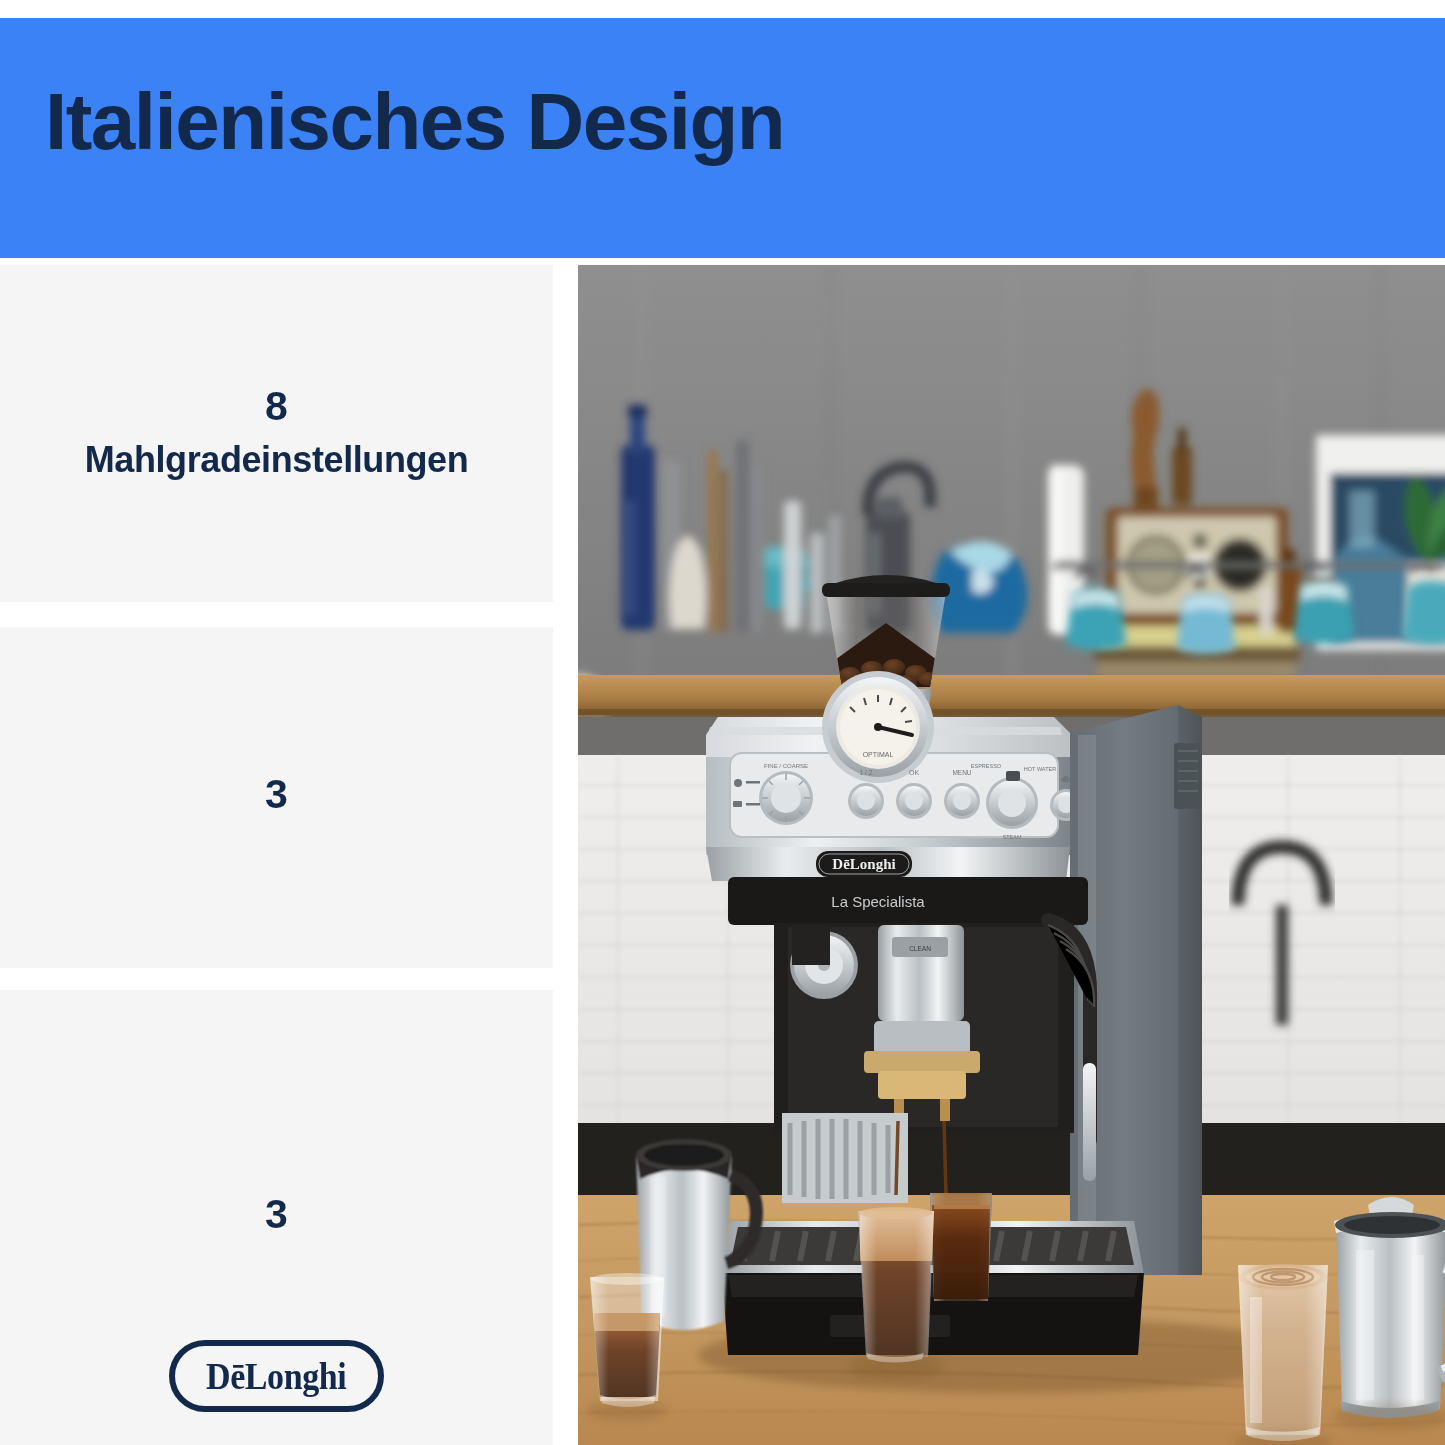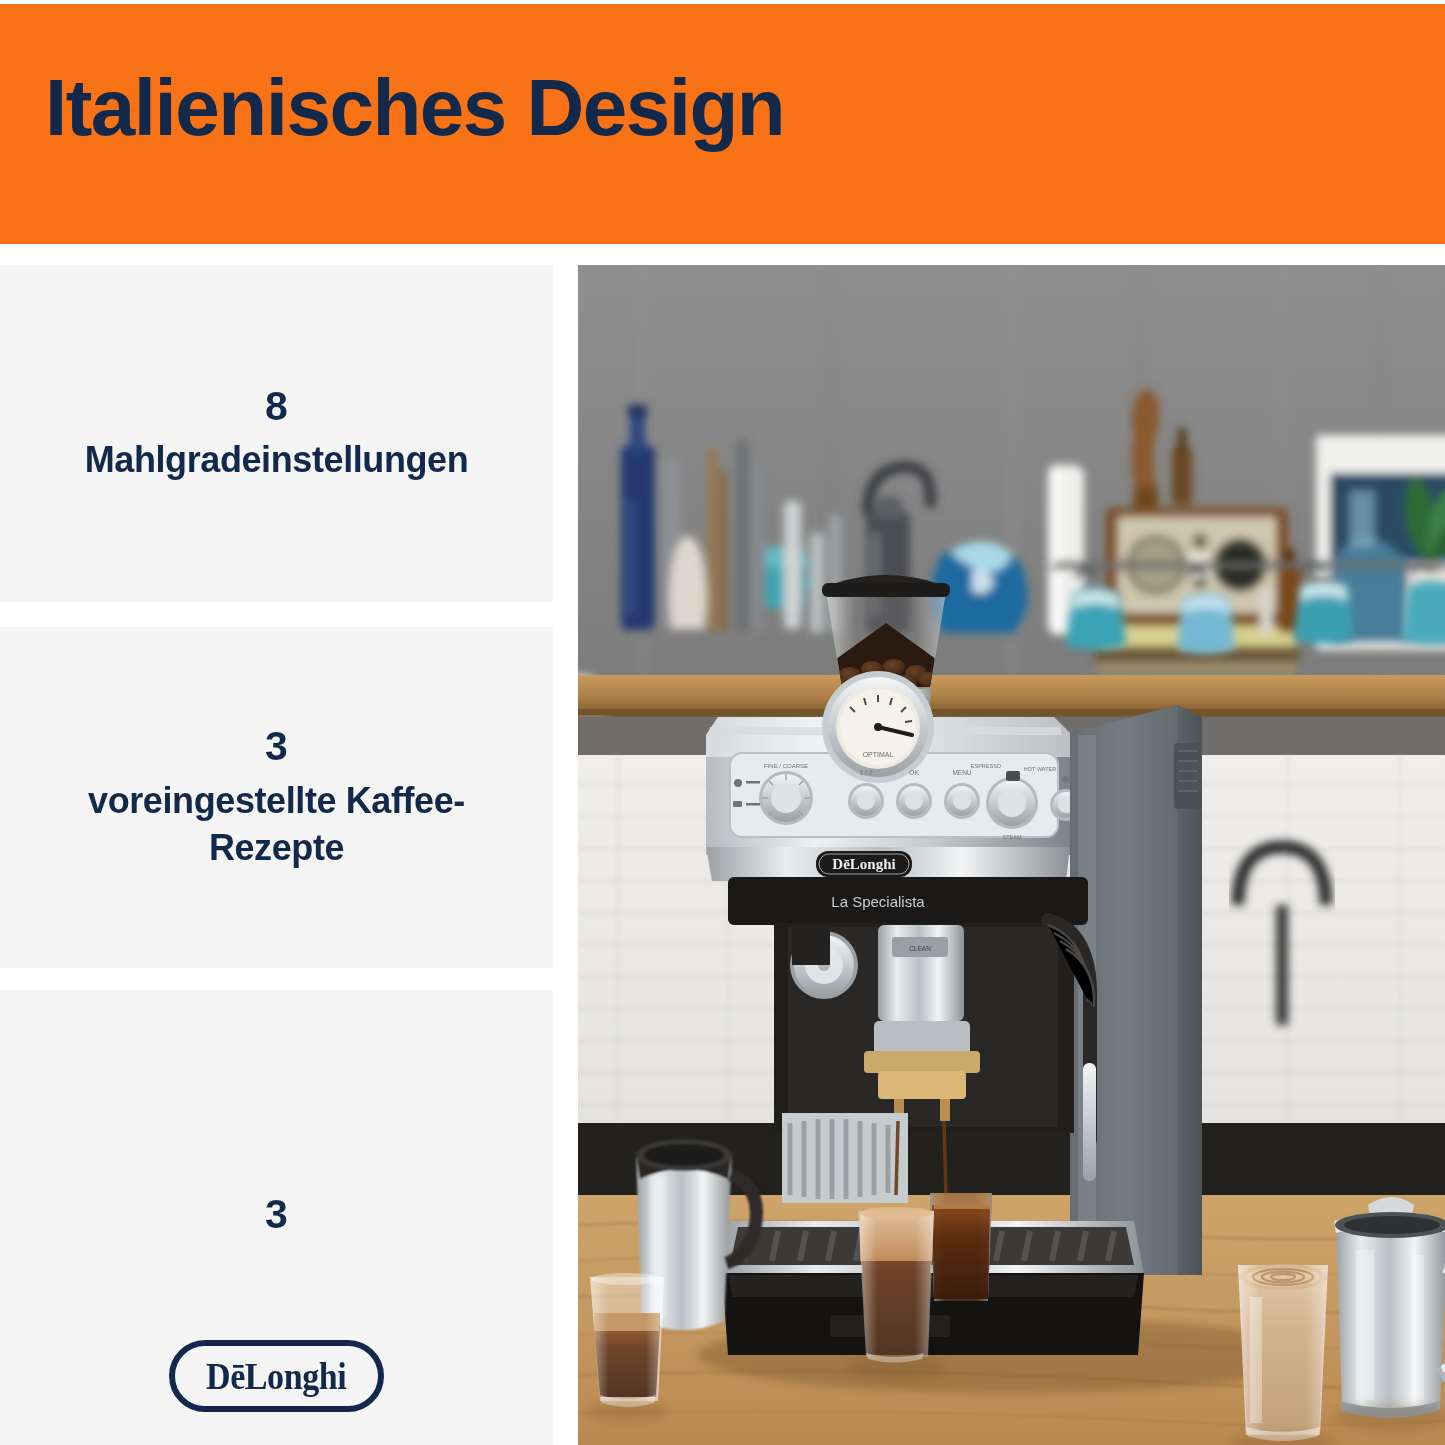--- a/index.html
+++ b/index.html
@@ -14,24 +14,24 @@
     position: relative;
     width: 1445px;
     height: 1445px;
     overflow: hidden;
     background: #ffffff;
   }
 
   
   .header {
     position: absolute;
-    left: 0; top: 4px;
+    left: 0; top: 18px;
     width: 1445px;
     height: 240px;
-    background: #f97316;
+    background: #3b82f6;
   }
   .header-title {
     position: absolute;
     left: 45px;
     top: 62px;
     font-size: 80px;
     font-weight: 700;
     letter-spacing: -1.5px;
     color: #13294b;
     line-height: 1.05;
@@ -132,21 +132,20 @@
 
   <div class="left-col">
 
     <div class="fact-card card-1">
       <div class="fact-number">8</div>
       <div class="fact-label">Mahlgradeinstellungen</div>
     </div>
 
     <div class="fact-card card-2">
       <div class="fact-number">3</div>
-      <div class="fact-label">voreingestellte Kaffee-Rezepte</div>
     </div>
 
     <div class="fact-card card-3">
       <div class="fact-number">3</div>
     </div>
 
     <div class="brand-logo-wrap">
       <div class="brand-logo">
         <span class="brand-logo-text">DēLonghi</span>
       </div>

